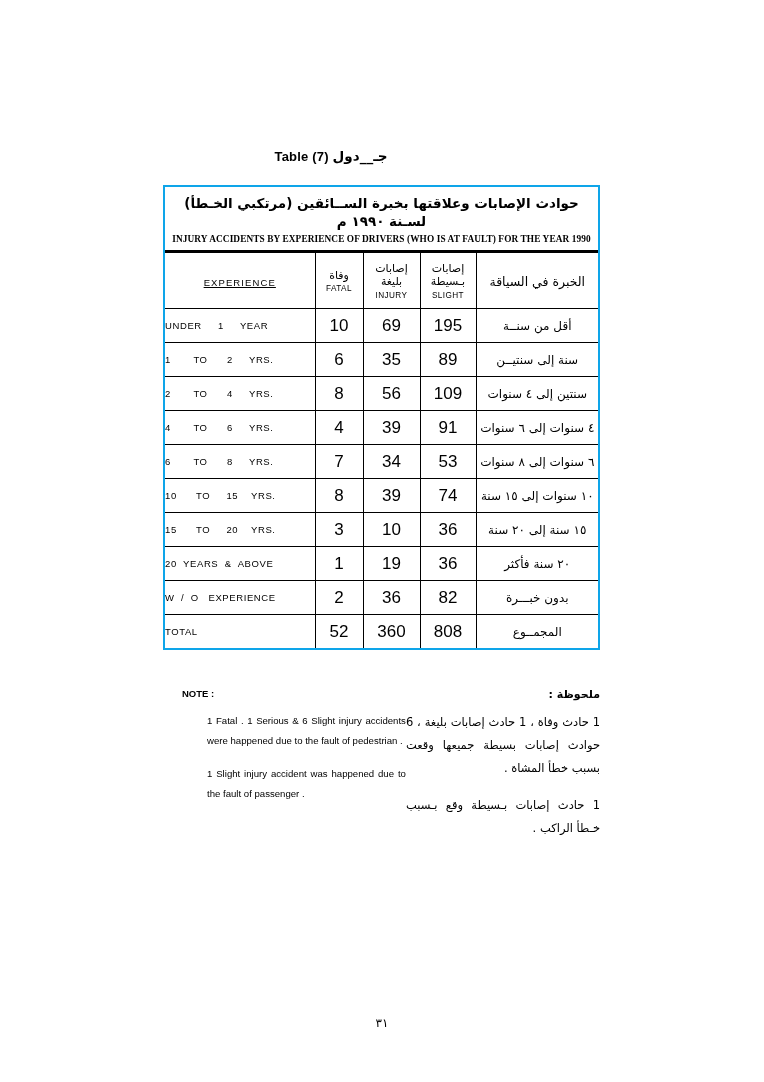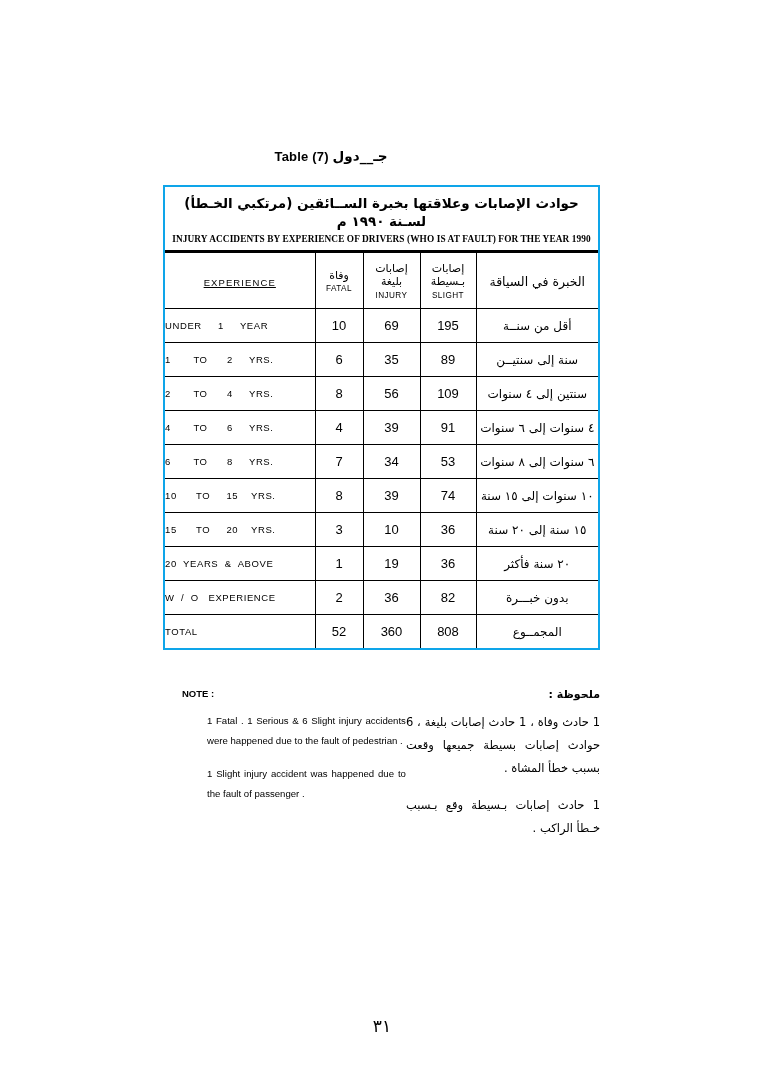--- a/index.html
+++ b/index.html
@@ -135,21 +135,21 @@
     white-space: pre;
   }
   .cell-exp-total {
     font-size: 9.5px;
     letter-spacing: 0.6px;
     padding-left: 8px;
     font-family: "Liberation Sans", sans-serif;
   }
   .cell-num {
     text-align: center;
-    font-size: 13px;
+    font-size: 17px;
     font-family: "Liberation Sans", sans-serif;
   }
   .cell-ar {
     direction: rtl;
     text-align: center;
     font-family: "DejaVu Sans", sans-serif;
     font-size: 12px;
     padding-right: 6px;
   }
 
@@ -198,21 +198,21 @@
   .note-p { margin: 0 0 14px 0; }
 
   
   .page-number {
     position: absolute;
     top: 1016px;
     left: 0;
     width: 764px;
     text-align: center;
     font-family: "DejaVu Sans", sans-serif;
-    font-size: 17px;
+    font-size: 12px;
   }
 </style>
 </head>
 <body>
 
 <div class="page">
 
   <div class="table-caption">
     <span class="en">Table (7)</span>
     <span class="ar">جـ__دول</span>

